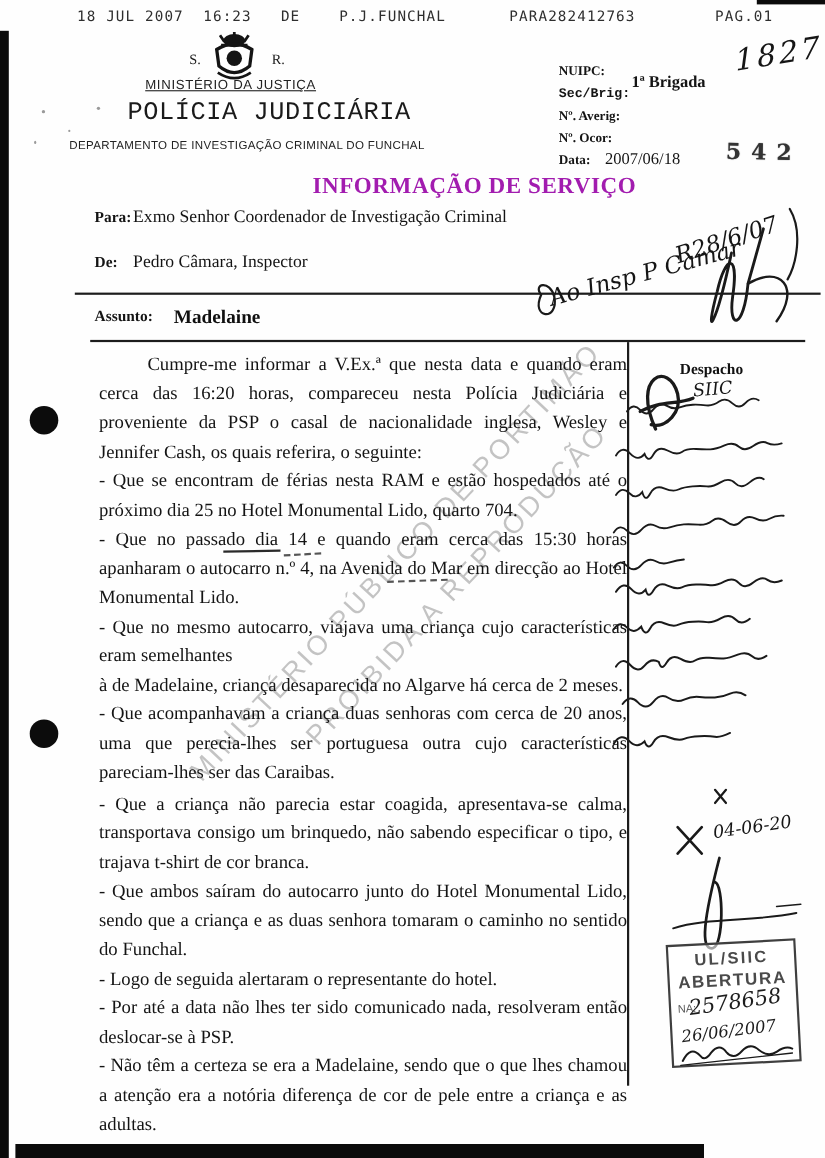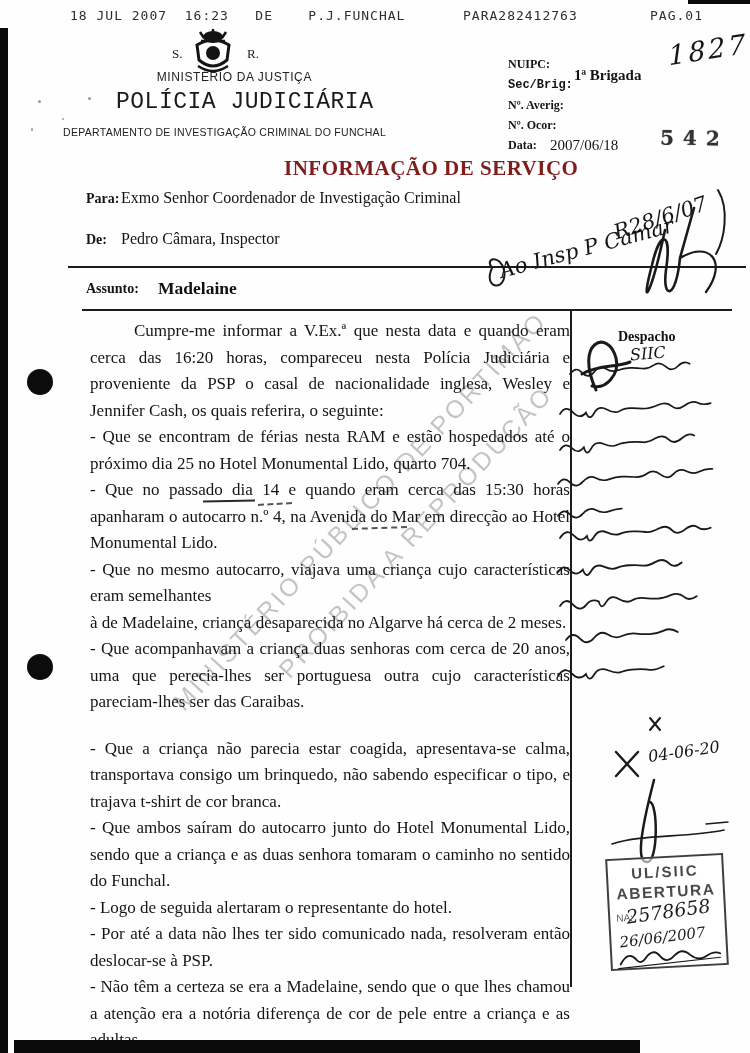--- a/index.html
+++ b/index.html
@@ -22,34 +22,34 @@
   
   .sr { font-size:13px; color:#1c1c1c; }
   .ministry { font-family:"Liberation Sans", sans-serif; font-size:12px; letter-spacing:0.6px; color:#222; }
   .org { font-family:"Liberation Sans", sans-serif; font-size:23px; letter-spacing:0.5px; color:#1a1a1a; font-weight:500; }
   .dept { font-family:"Liberation Sans", sans-serif; font-size:10.5px; letter-spacing:0.3px; color:#222; }
 
   
   .flabel { font-weight:bold; font-size:12px; color:#141414; }
   .fvalue { font-size:15px; color:#141414; }
 
-  .title { font-weight:bold; font-size:21px; letter-spacing:0.5px; color:#7f1d1d; }
+  .title { font-weight:bold; font-size:21px; letter-spacing:0.5px; color:#a21caf; }
 
   .mlabel { font-weight:bold; font-size:14px; color:#141414; }
   .mvalue { font-size:16px; color:#141414; }
   .assunto-v { font-weight:bold; font-size:17.5px; color:#101010; }
 
   .hline { background:#1c1c1c; height:2px; }
   .vline { background:#1c1c1c; width:2px; }
 
   
   .doc-body { width:480px; font-size:17px; line-height:26.5px; text-align:justify; color:#141414; }
   .doc-body p { margin:0; }
   .doc-body p.indent { text-indent:44px; }
-  .doc-body p.gap { margin-top:20px; }
+  .doc-body p.gap { margin-top:2px; }
 
   
   .watermark {
     left:110px; top:320px; width:540px; height:420px;
     display:flex; flex-direction:column; align-items:center; justify-content:center;
     transform:rotate(-47deg); z-index:1; pointer-events:none;
   }
   .watermark div {
     font-family:"Liberation Sans", sans-serif; font-size:25px; font-weight:400;
     letter-spacing:3px; color:rgba(60,60,60,0.30); white-space:nowrap;
@@ -105,21 +105,21 @@
   <span class="abs" style="left:188px; top:26px;">
     <svg width="50" height="50" viewBox="0 0 50 50">
       <ellipse cx="25" cy="11" rx="10" ry="6" fill="#141414"></ellipse>
       <path d="M12 6 l4 6 M25 3 l0 7 M38 6 l-4 6" stroke="#141414" stroke-width="2.5" fill="none"></path>
       <path d="M9 19 Q25 9 41 19 L39 34 Q25 46 11 34 Z" fill="none" stroke="#141414" stroke-width="3"></path>
       <circle cx="25" cy="27" r="7" fill="#141414"></circle>
       <path d="M13 15 L37 15 M10 40 Q25 50 40 40" stroke="#141414" stroke-width="2.4" fill="none"></path>
     </svg>
   </span>
   <span class="abs sr" style="left:247px; top:46px;">R.</span>
-  <div class="abs ministry" style="left:132px; top:70px; width:180px; text-align:right;">MINISTÉRIO DA JUSTIÇA</div>
+  <div class="abs ministry" style="left:132px; top:70px; width:180px; text-align:left;text-decoration:underline;">MINISTÉRIO DA JUSTIÇA</div>
   <div class="abs org" style="left:116px; top:89px;font-family:Liberation Mono, monospace;">POLÍCIA JUDICIÁRIA</div>
   <div class="abs dept" style="left:63px; top:126px;">DEPARTAMENTO DE INVESTIGAÇÃO CRIMINAL DO FUNCHAL</div>
 
   <div class="abs flabel" style="left:508px; top:57px;">NUIPC:</div>
   <div class="abs flabel" style="left:508px; top:78px;font-family:Liberation Mono, monospace;">Sec/Brig:</div>
   <div class="abs fvalue" style="left:574px; top:67px;font-weight:bold;">1ª Brigada</div>
   <div class="abs flabel" style="left:508px; top:98px;">Nº. Averig:</div>
   <div class="abs flabel" style="left:508px; top:118px;">Nº. Ocor:</div>
   <div class="abs flabel" style="left:508px; top:138px;">Data:</div>
   <div class="abs fvalue" style="left:550px; top:137px;">2007/06/18</div>

